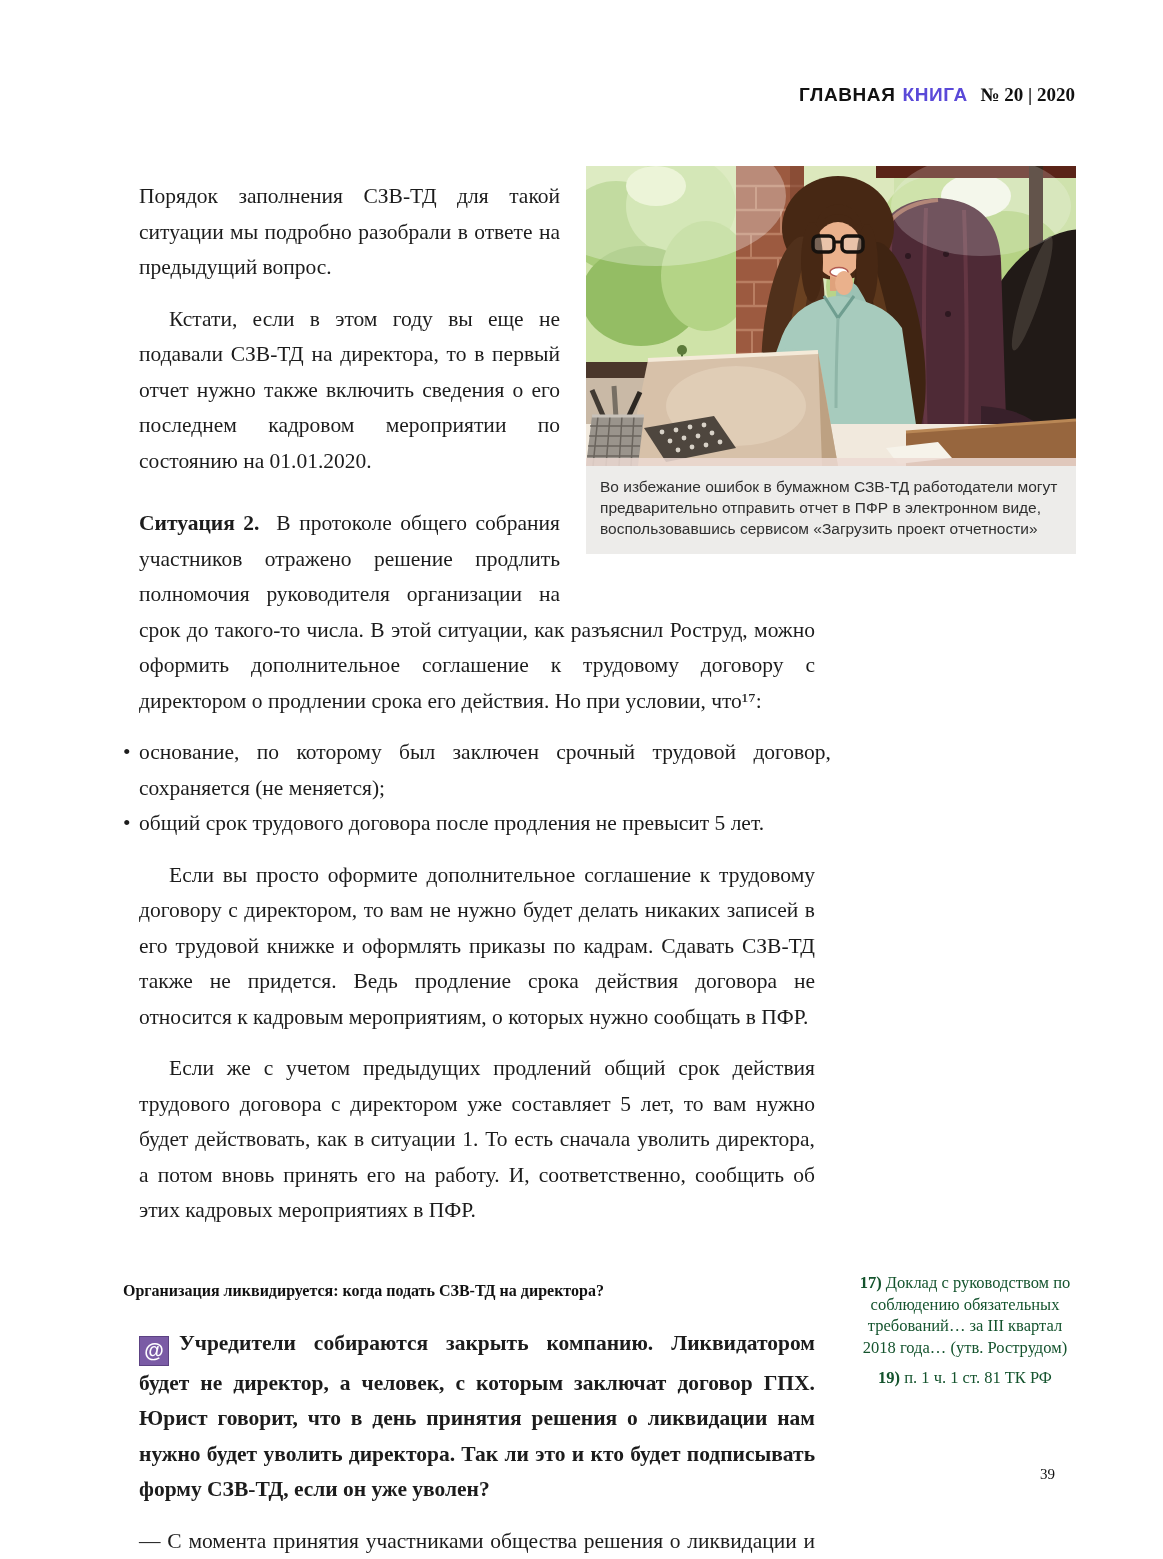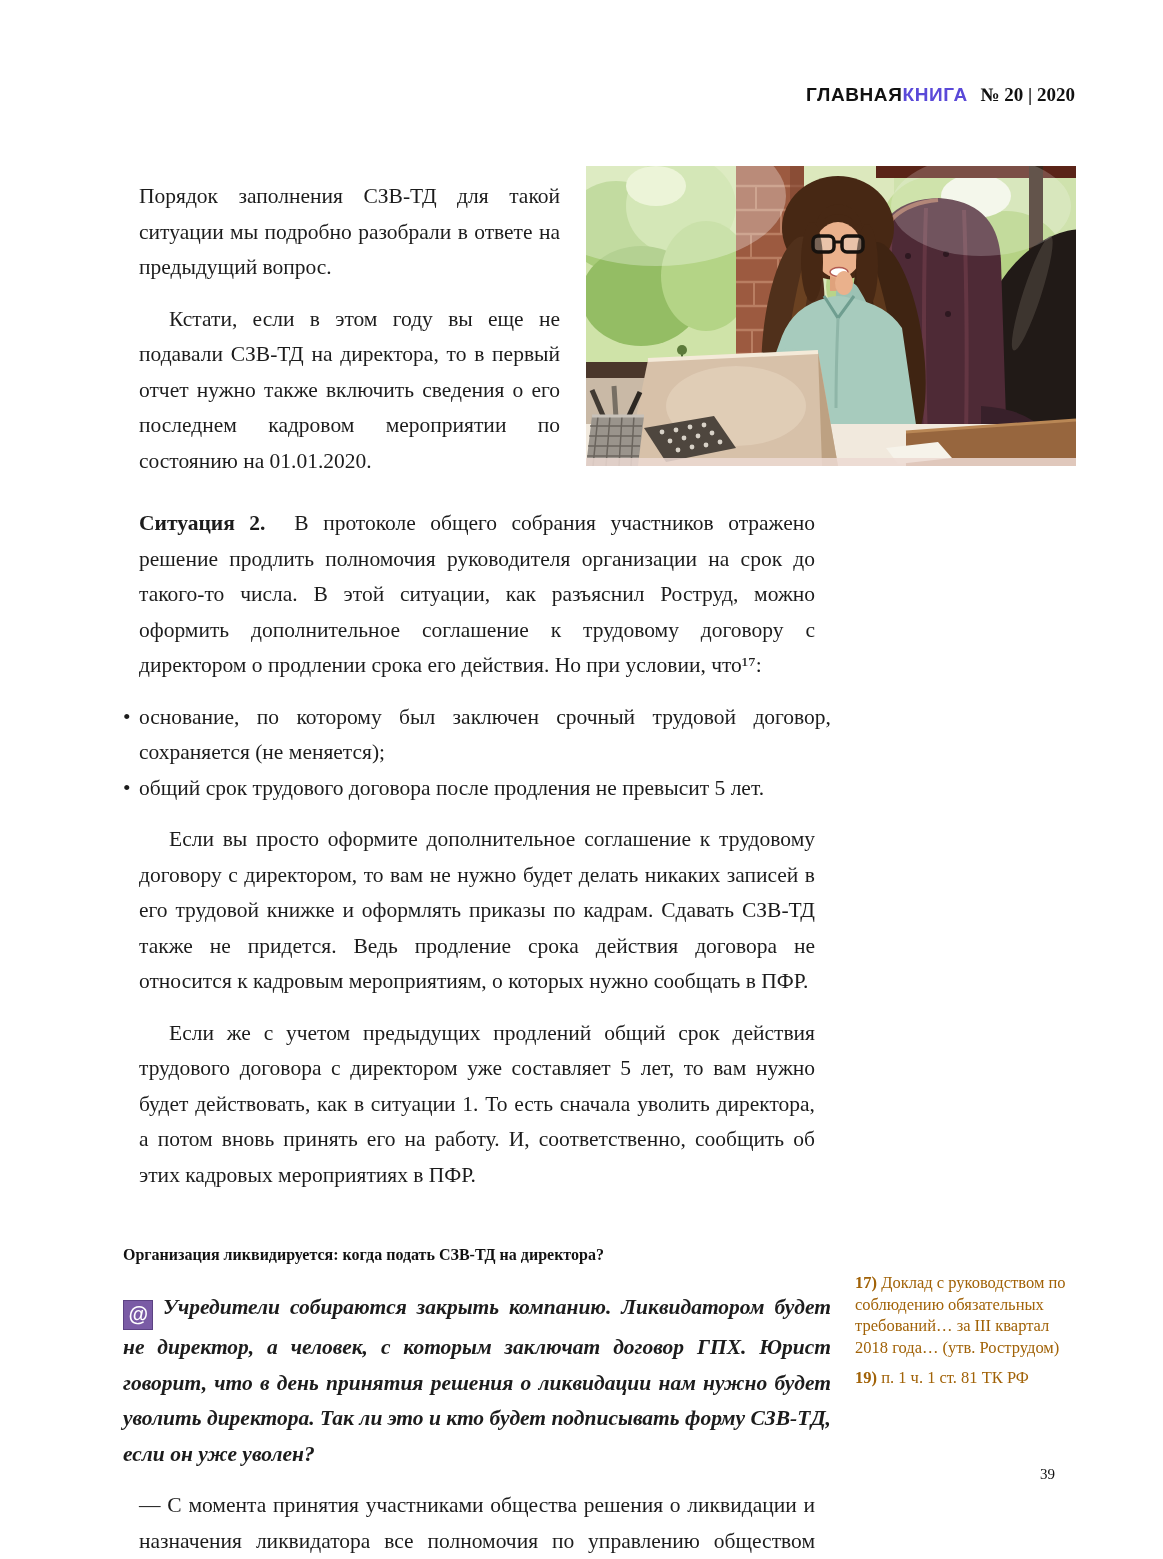--- a/index.html
+++ b/index.html
@@ -6,21 +6,21 @@
   body {
     width:1163px; height:1559px; background:#ffffff; overflow:hidden;
     font-family:"Liberation Serif","DejaVu Serif",serif; color:#1c1c1c;
   }
   .page { position:relative; width:1163px; height:1559px; }
 
   
   .mast { position:absolute; top:84px; right:88px; font-size:19px; white-space:nowrap; }
   .mast .brand { font-family:"Liberation Sans","DejaVu Sans",sans-serif; font-weight:800; letter-spacing:.6px; }
   .mast .brand-black { color:#111111;margin-left:40px; }
-  .mast .brand-purple { color:#5a49d8; margin-left:0; }
+  .mast .brand-purple { color:#5a49d8; margin-left:7px; }
   .mast .issue { font-weight:700; color:#111111; margin-left:8px;text-align:center; }
 
   
   .content {
     position:absolute; left:123px; top:163px; width:708px;
     font-size:21.5px; line-height:35.5px; text-align:justify;
   }
   figure.photo { float:right; width:490px; margin:3px -245px 30px 26px; }
   figure.photo svg { display:block; }
   figcaption.caption {
@@ -36,33 +36,33 @@
   .bullets { margin:0; }
   .bullet { display:flex; }
   .bullet .dot { flex:none; width:16px; }
   .bullet .btext { flex:1; text-align:justify; }
 
   h2.section {
     font-size:16px; line-height:33px; font-weight:700; color:#111111;
     text-align:left; margin:45px 0 19px 0; max-width:610px;
   }
 
-  .question { margin:0; font-weight:700;font-style:italic; }
+  .question { margin:16px; font-weight:700; }
   .at-icon {
     display:inline-block; width:30px; height:30px; margin-right:10px;
     background:#7a5ba5; border:1px solid #5c4283; box-sizing:border-box;
     color:#ffffff; font-family:"Liberation Sans","DejaVu Sans",sans-serif;
     font-weight:700; font-size:20px; line-height:27px; text-align:center;
     vertical-align:-7px;
   }
 
   
   .footnotes {
     position:absolute; left:855px; top:1272px; width:220px;
-    font-size:16.5px; line-height:21.5px; text-align:left; color:#a16207;
+    font-size:16.5px; line-height:21.5px; text-align:center; color:#14532d;
   }
   .fn { margin-bottom:9px; }
   .fn-num { font-weight:700; }
 
   .page-num { position:absolute; left:1040px; top:1466px; font-size:15px; color:#111111; }
 </style>
 </head>
 <body>
 
 <div class="page">
@@ -222,20 +222,21 @@
           <circle cx="92" cy="284" r="2.4"></circle>
             <circle cx="106" cy="281" r="2.4"></circle>
             <circle cx="120" cy="279" r="2.4"></circle>
             <circle cx="134" cy="276" r="2.4"></circle>
         </g>
 
         <rect x="0" y="292" width="490" height="8" fill="#ecd9d2" opacity="0.85"></rect>
         <ellipse cx="70" cy="30" rx="130" ry="70" fill="#ffffff" opacity="0.30"></ellipse>
         <ellipse cx="395" cy="40" rx="90" ry="50" fill="#ffffff" opacity="0.20"></ellipse>
       </svg>
+      <figcaption class="caption">Во избежание ошибок в бумажном СЗВ-ТД работодатели могут предварительно отправить отчет в ПФР в электронном виде, воспользовавшись сервисом «Загрузить проект отчетности»</figcaption>
     </figure>
 
     <p class="body">Порядок заполнения СЗВ-ТД для такой ситуации мы подробно разобрали в ответе на предыдущий вопрос.</p>
     <p class="body indent">Кстати, если в этом году вы еще не подавали СЗВ-ТД на директора, то в первый отчет нужно также включить сведения о его последнем кадровом мероприятии по состоянию на 01.01.2020.</p>
 
     <p class="body gap-top"><span class="sit-label">Ситуация 2.</span>&nbsp; <span>В протоколе общего собрания участников отражено решение продлить полномочия руководителя организации на срок до такого-то числа. В этой ситуации, как разъяснил Роструд, можно оформить дополнительное соглашение к трудовому договору с директором о продлении срока его действия. Но при условии, что¹⁷:</span></p>
 
     <div class="bullets">
       <div class="bullet">
         <span class="dot">•</span>

